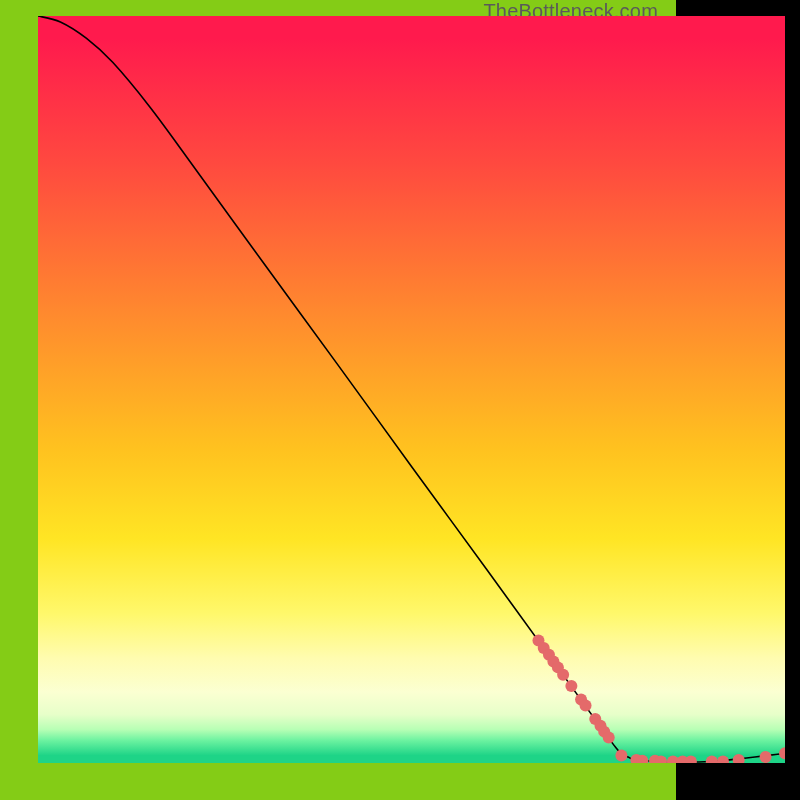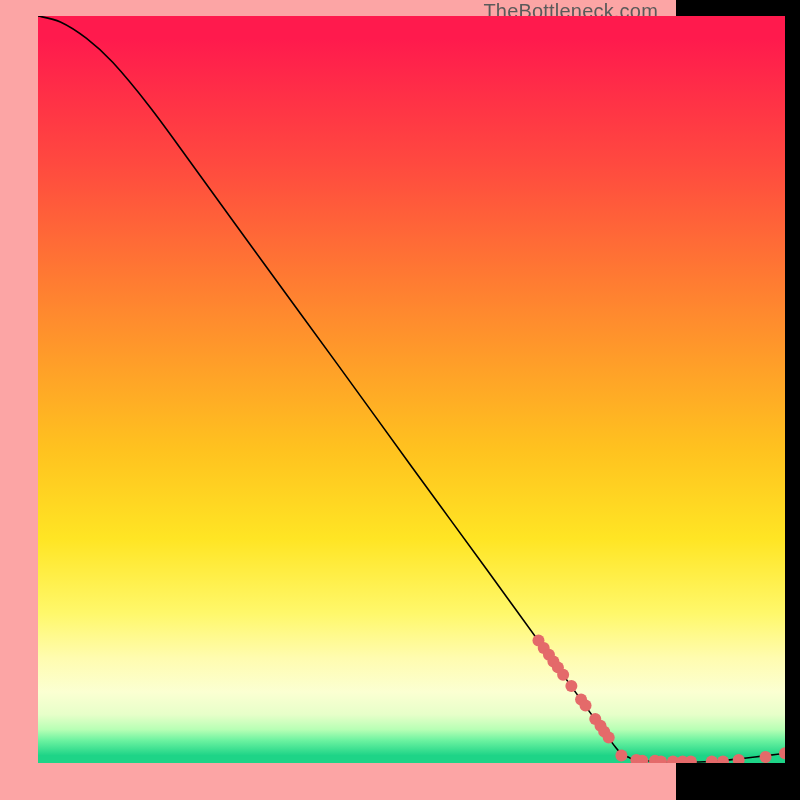--- a/index.html
+++ b/index.html
@@ -1,21 +1,21 @@
 <!DOCTYPE html>
 <html><head>
 <meta charset="utf-8">
 <style>
   * { margin: 0; padding: 0; box-sizing: border-box; }
   html, body { width: 800px; height: 800px; overflow: hidden; background: #000; }
   .frame {
     position: relative;
     width: 676px;
     height: 800px;
-    background: #fca5a5;
+    background: #84cc16;
   }
   .plot {
     position: absolute;
     left: 38px;
     top: 16px;
     width: 747px;
     height: 747px;
   }
   .attribution {
     position: absolute;

